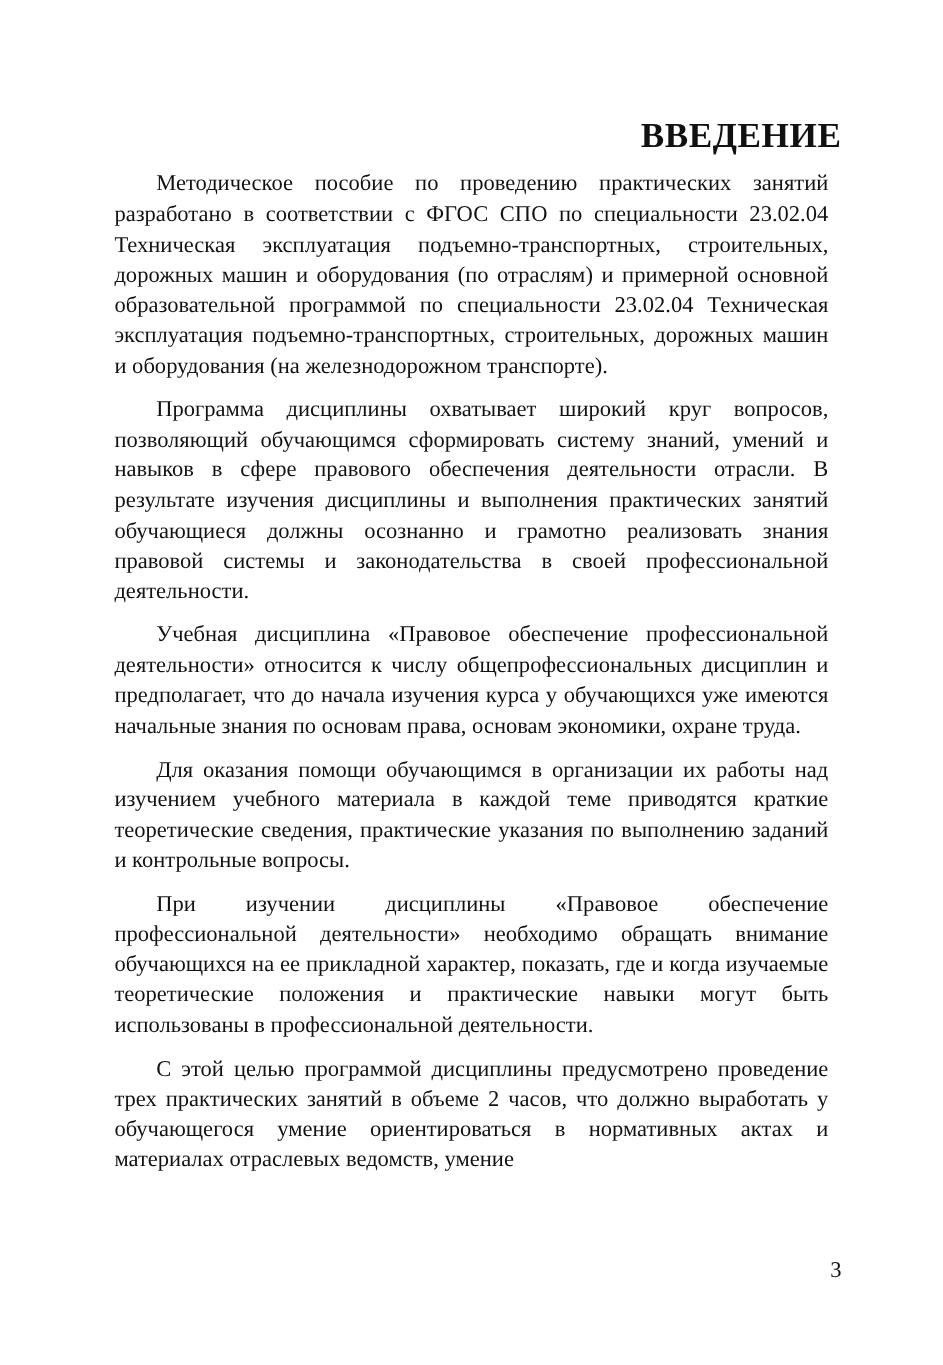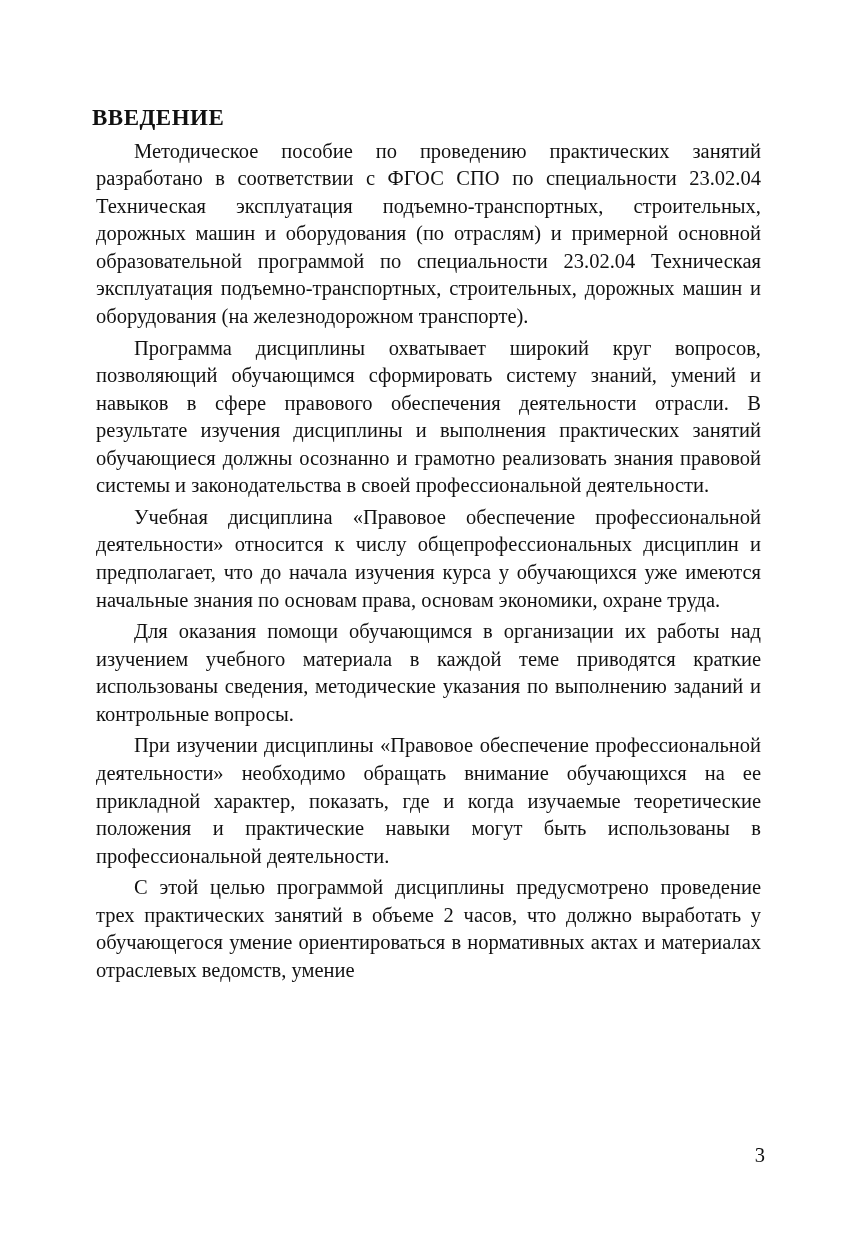--- a/index.html
+++ b/index.html
@@ -18,35 +18,35 @@
   .page {
     position: absolute;
     left: 0;
     top: 0;
     width: 857px;
     height: 1241px;
     box-sizing: border-box;
     padding: 96px 92px 60px 92px;
   }
   .doc-title {
-    text-align: left;
+    text-align: right;
     font-weight: bold;
-    font-size: 23px;
+    font-size: 32px;
     letter-spacing: 0.5px;
     margin: 8px 0 6px 0;
     line-height: 1.2;
   }
   .body-text {
     font-size: 20.5px;
     line-height: 1.345;
     text-align: justify;
     text-justify: inter-word;
   }
   .body-text p {
-    margin: 4px;
+    margin: 12px;
     text-indent: 38px;
     hyphens: manual;
   }
   .page-number {
     position: absolute;
     right: 92px;
     bottom: 74px;
     font-size: 20.5px;
     text-align: right;
   }
@@ -55,19 +55,19 @@
 <body>
 
 <div class="page">
 
   <h1 class="doc-title">ВВЕДЕНИЕ</h1>
 
   <div class="body-text">
     <p>Методическое пособие по проведению практических занятий разработано в соответствии с ФГОС СПО по специальности 23.02.04 Техническая эксплуатация подъемно-транспортных, строительных, дорожных машин и оборудования (по отраслям) и примерной основной образовательной программой по специальности 23.02.04 Техническая эксплуатация подъемно-транспортных, строительных, дорожных машин и оборудования (на железнодорожном транспорте).</p>
     <p>Программа дисциплины охватывает широкий круг вопросов, позволяющий обучающимся сформировать систему знаний, умений и навыков в сфере правового обеспечения деятельности отрасли. В результате изучения дисциплины и выполнения практических занятий обучающиеся должны осознанно и грамотно реализовать знания правовой системы и законодательства в своей профессиональной деятельности.</p>
     <p>Учебная дисциплина «Правовое обеспечение профессиональной деятельности» относится к числу общепрофессиональных дисциплин и предполагает, что до начала изучения курса у обучающихся уже имеются начальные знания по основам права, основам экономики, охране труда.</p>
-    <p>Для оказания помощи обучающимся в организации их работы над изучением учебного материала в каждой теме приводятся краткие использованы сведения, методические указания по выполнению заданий и контрольные вопросы.</p>
+    <p>Для оказания помощи обучающимся в организации их работы над изучением учебного материала в каждой теме приводятся краткие теоретические сведения, практические указания по выполнению заданий и контрольные вопросы.</p>
     <p>При изучении дисциплины «Правовое обеспечение профессиональной деятельности» необходимо обращать внимание обучающихся на ее прикладной характер, показать, где и когда изучаемые теоретические положения и практические навыки могут быть использованы в профессиональной деятельности.</p>
     <p>С этой целью программой дисциплины предусмотрено проведение трех практических занятий в объеме 2 часов, что должно выработать у обучающегося умение ориентироваться в нормативных актах и материалах отраслевых ведомств, умение</p>
   </div>
 
   <div class="page-number">3</div>
 </div>
 
 </body></html>

